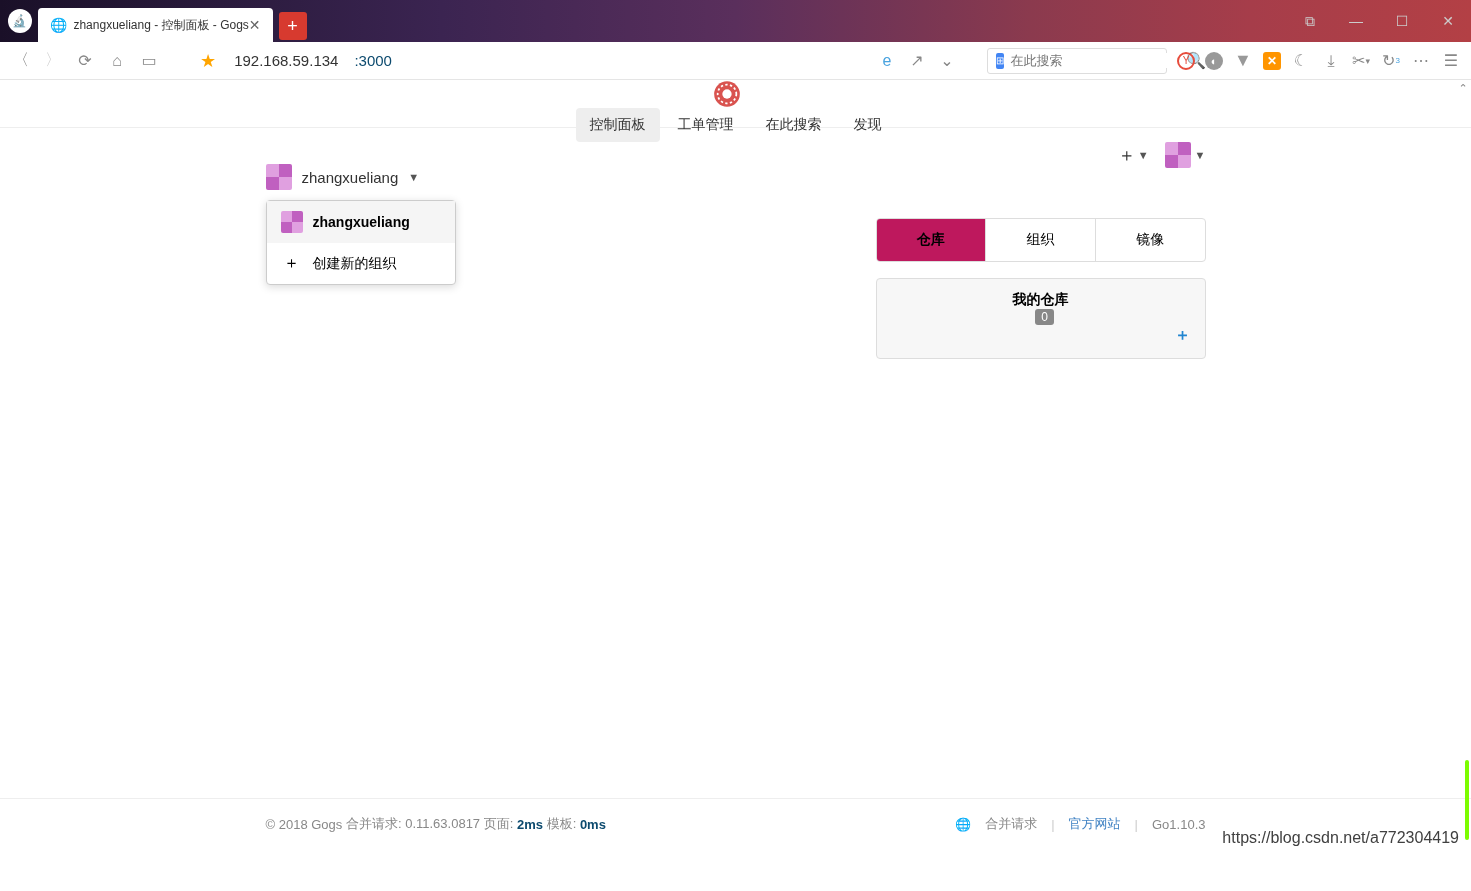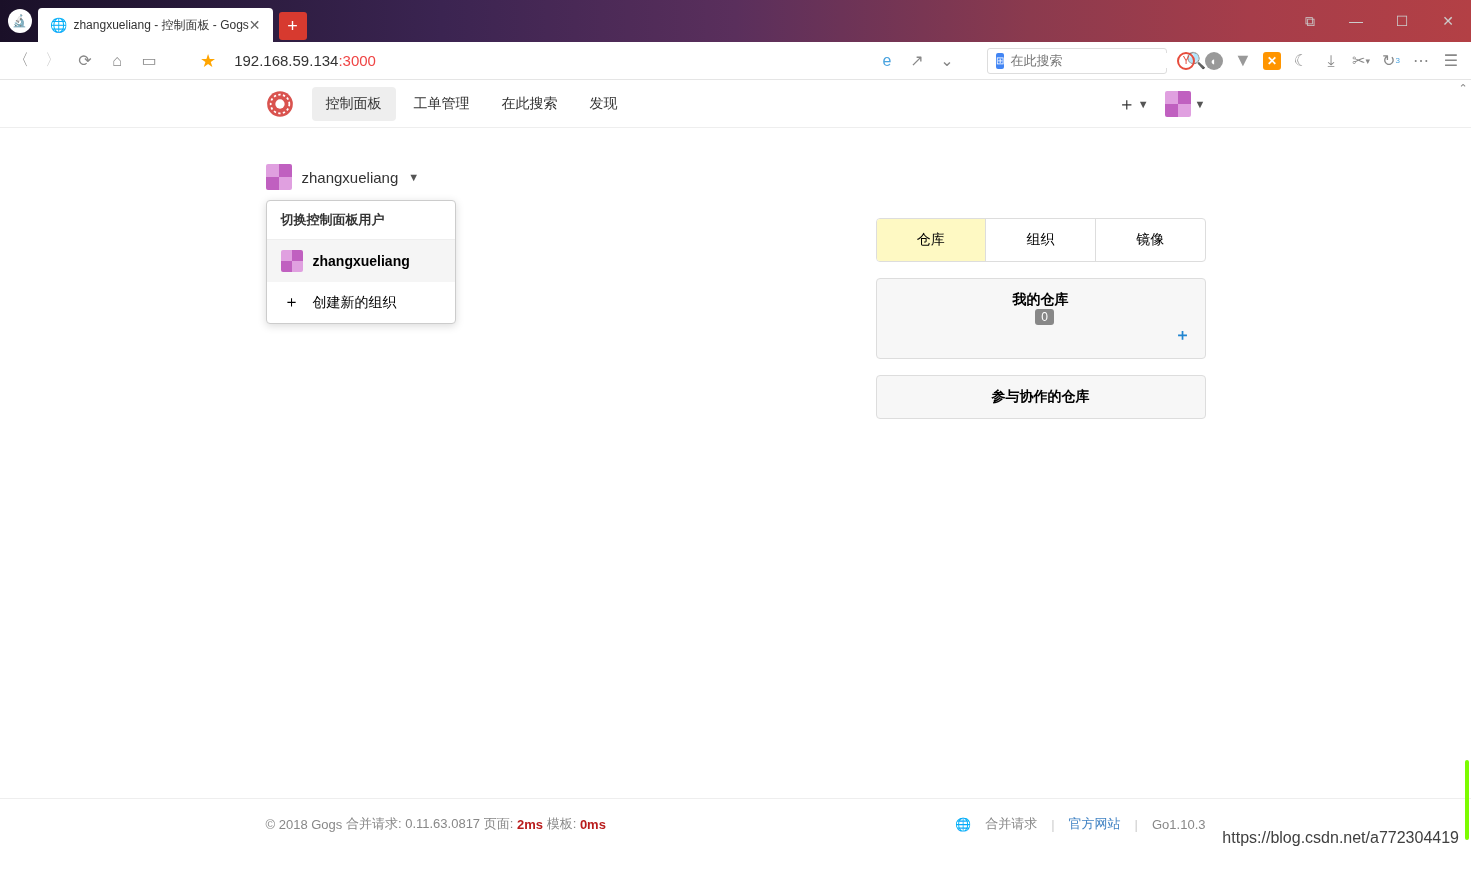--- a/index.html
+++ b/index.html
@@ -12,34 +12,34 @@
     .tab .globe { margin-right: 6px; color: #888; font-size: 14px; }
     .tab .close { margin-left: auto; color: #666; font-size: 14px; }
     .newtab { width: 28px; height: 28px; background: #d73a2f; margin-left: 6px; margin-top: 10px; display: flex; align-items: center; justify-content: center; color: #fff; font-size: 18px; border-radius: 3px; }
     .win-controls { position: absolute; right: 0; top: 0; display: flex; height: 42px; }
     .win-btn { width: 46px; display: flex; align-items: center; justify-content: center; color: #ccc; font-size: 14px; }
 
     .toolbar { height: 38px; background: #fff; border-bottom: 1px solid #e5e5e5; display: flex; align-items: center; padding: 0 10px; gap: 10px; }
     .nav-btn { width: 22px; height: 22px; display: flex; align-items: center; justify-content: center; color: #888; font-size: 16px; }
     .star { color: #ffa500; font-size: 18px; }
     .url { font-size: 15px; color: #333; margin-left: 8px; flex: 0 0 auto; }
-    .url .port { color: #ef4444; }
+    .url .port { color: #0c4a6e; padding-left: 16px; }
     .tb-spacer { flex: 1; }
     .search-box { display: flex; align-items: center; border: 1px solid #ddd; border-radius: 3px; height: 26px; padding: 0 8px; width: 180px; margin-left: 20px; }
     .search-box .icon { width: 16px; height: 16px; background: #4285f4; border-radius: 2px; margin-right: 6px; display:flex; align-items:center; justify-content:center; color:#fff; font-size:10px;}
     .search-box input { border: none; outline: none; font-size: 13px; flex: 1; color:#999;}
     .tb-icon { width: 20px; height: 20px; display: flex; align-items: center; justify-content: center; color: #888; font-size: 16px; }
     .circ-y { width:18px; height:18px; border:2px solid #e74c3c; border-radius:50%; display:flex;align-items:center;justify-content:center;font-size:10px;color:#e74c3c;}
     .circ-g { width:18px; height:18px; background:#999; border-radius:50%; display:flex;align-items:center;justify-content:center;color:#fff;font-size:11px;}
     .sq-o { width:18px; height:18px; background:#ff9500; border-radius:3px; display:flex;align-items:center;justify-content:center;color:#fff;font-size:12px;font-weight:bold;}
 
     
     .page { background: #fff; }
     .gogs-header { background: #fff; border-bottom: 1px solid #eee; height: 48px; display: flex; align-items: center; padding: 0 20px; }
-    .gogs-container { width: 940px; margin: 0 auto; display: flex; align-items: center; height: 100%; }
+    .gogs-container { width: 940px; margin: 0 auto; display: flex; align-items: center; height: 100%; flex-direction: column; }
     .gogs-logo { width: 28px; height: 28px; display:flex; align-items:center; justify-content:center; margin-right: 18px; }
     .gogs-nav a { padding: 8px 14px; font-size: 14px; color: #333; text-decoration: none; border-radius: 4px; }
     .gogs-nav a.active { background: #eee; font-weight: 500; }
     .gogs-nav { display: flex; gap: 4px; }
     .gogs-right { margin-left: auto; display: flex; align-items: center; gap: 16px; }
     .plus-drop { display: flex; align-items: center; font-size: 18px; color: #333; gap:2px; }
     .user-drop { display: flex; align-items: center; gap: 4px; }
 
     .avatar { width: 26px; height: 26px; background: repeating-conic-gradient(#c060c0 0 25%, #e0a0e0 25% 50%); border-radius: 2px; }
     .avatar-sm { width: 22px; height: 22px; background: repeating-conic-gradient(#c060c0 0 25%, #e0a0e0 25% 50%); border-radius: 2px; }
@@ -51,30 +51,30 @@
     .dropdown { position: absolute; top: 36px; left: 0; width: 190px; background: #fff; border: 1px solid #ccc; border-radius: 4px; box-shadow: 0 2px 8px rgba(0,0,0,0.15); z-index: 10; }
     .dd-header { padding: 10px 14px; font-size: 13px; font-weight: 600; color: #333; border-bottom: 1px solid #eee; }
     .dd-item { padding: 10px 14px; display: flex; align-items: center; gap: 10px; font-size: 14px; cursor: pointer; }
     .dd-item.selected { background: #f5f5f5; font-weight: 700; }
     .dd-item .plus-ic { font-size: 16px; width: 22px; text-align: center; }
 
     .right-panel { position: absolute; right: 0; top: 54px; width: 330px; }
     .tabs { display: flex; border: 1px solid #ddd; border-radius: 4px; overflow: hidden; background:#fff;}
     .tabs .tab-btn { flex: 1; text-align: center; padding: 12px 0; font-size: 14px; cursor: pointer; border-right: 1px solid #ddd; }
     .tabs .tab-btn:last-child { border-right: none; }
-    .tabs .tab-btn.active { background: #fef9c3; font-weight: 400; }
+    .tabs .tab-btn.active { background: #be185d; font-weight: 700; }
     .panel-box { border: 1px solid #ddd; border-radius: 4px; margin-top: 16px; background: #f7f7f7; }
     .panel-head { padding: 12px 14px; display: flex; align-items: center; font-size: 14px; font-weight: 700; flex-direction: column; }
     .count-badge { background: #888; color: #fff; border-radius: 3px; padding: 1px 6px; font-size: 12px; margin-left: 8px; font-weight:normal;}
     .add-repo { margin-left: auto; color: #2185d0; font-size: 16px; font-weight: bold; }
 
     
     .footer { position: absolute; bottom: 42px; left: 0; right: 0; border-top: 1px solid #eee; padding: 16px 8px; background:#fff;}
     .footer-inner { width: 940px; margin: 0 auto; display: flex; align-items: center; font-size: 13px; color: #888; }
-    .footer-inner b { color: #b91c1c; }
+    .footer-inner b { color: #0c4a6e; }
     .footer-right { margin-left: auto; display: flex; align-items: center; gap: 14px; }
     .footer-right a { color: #4183c4; text-decoration: none; }
     .divider { color: #ccc; }
 
     .watermark { position: absolute; bottom: 44px; right: 12px; color: #404040; font-size: 16px; }
     .scroll-indicator { position: absolute; right: 2px; top: 760px; width: 4px; height: 80px; background: #7cfc00; border-radius: 2px; }
     .scroll-arrow-area { position:absolute; right:0; top:82px; width:16px;}
     .scroll-up { color:#888; font-size:11px; text-align:center;}
   </style>
 </head>
@@ -159,21 +159,20 @@
   </div>
 
   <div class="dashboard">
     <div class="user-selector">
       <div class="avatar"></div>
       <span>zhangxueliang</span>
       <span class="caret">▼</span>
     </div>
 
     <div class="dropdown">
-      <div class="dd-header">切换控制面板用户</div>
       <div class="dd-item selected">
         <div class="avatar-sm"></div>
         <span>zhangxueliang</span>
       </div>
       <div class="dd-item">
         <span class="plus-ic">＋</span>
         <span>创建新的组织</span>
       </div>
     </div>
 
@@ -181,25 +180,20 @@
       <div class="tabs">
         <div class="tab-btn active">仓库</div>
         <div class="tab-btn">组织</div>
         <div class="tab-btn">镜像</div>
       </div>
       <div class="panel-box">
         <div class="panel-head">
           <span>我的仓库</span>
           <span class="count-badge">0</span>
           <span class="add-repo">＋</span>
-        </div>
-      </div>
-      <div class="panel-box">
-        <div class="panel-head">
-          <span>参与协作的仓库</span>
         </div>
       </div>
     </div>
   </div>
 </div>
 
 <div class="footer">
   <div class="footer-inner">
     <span>© 2018 Gogs</span>&nbsp;
     <span>合并请求: 0.11.63.0817</span>&nbsp;

